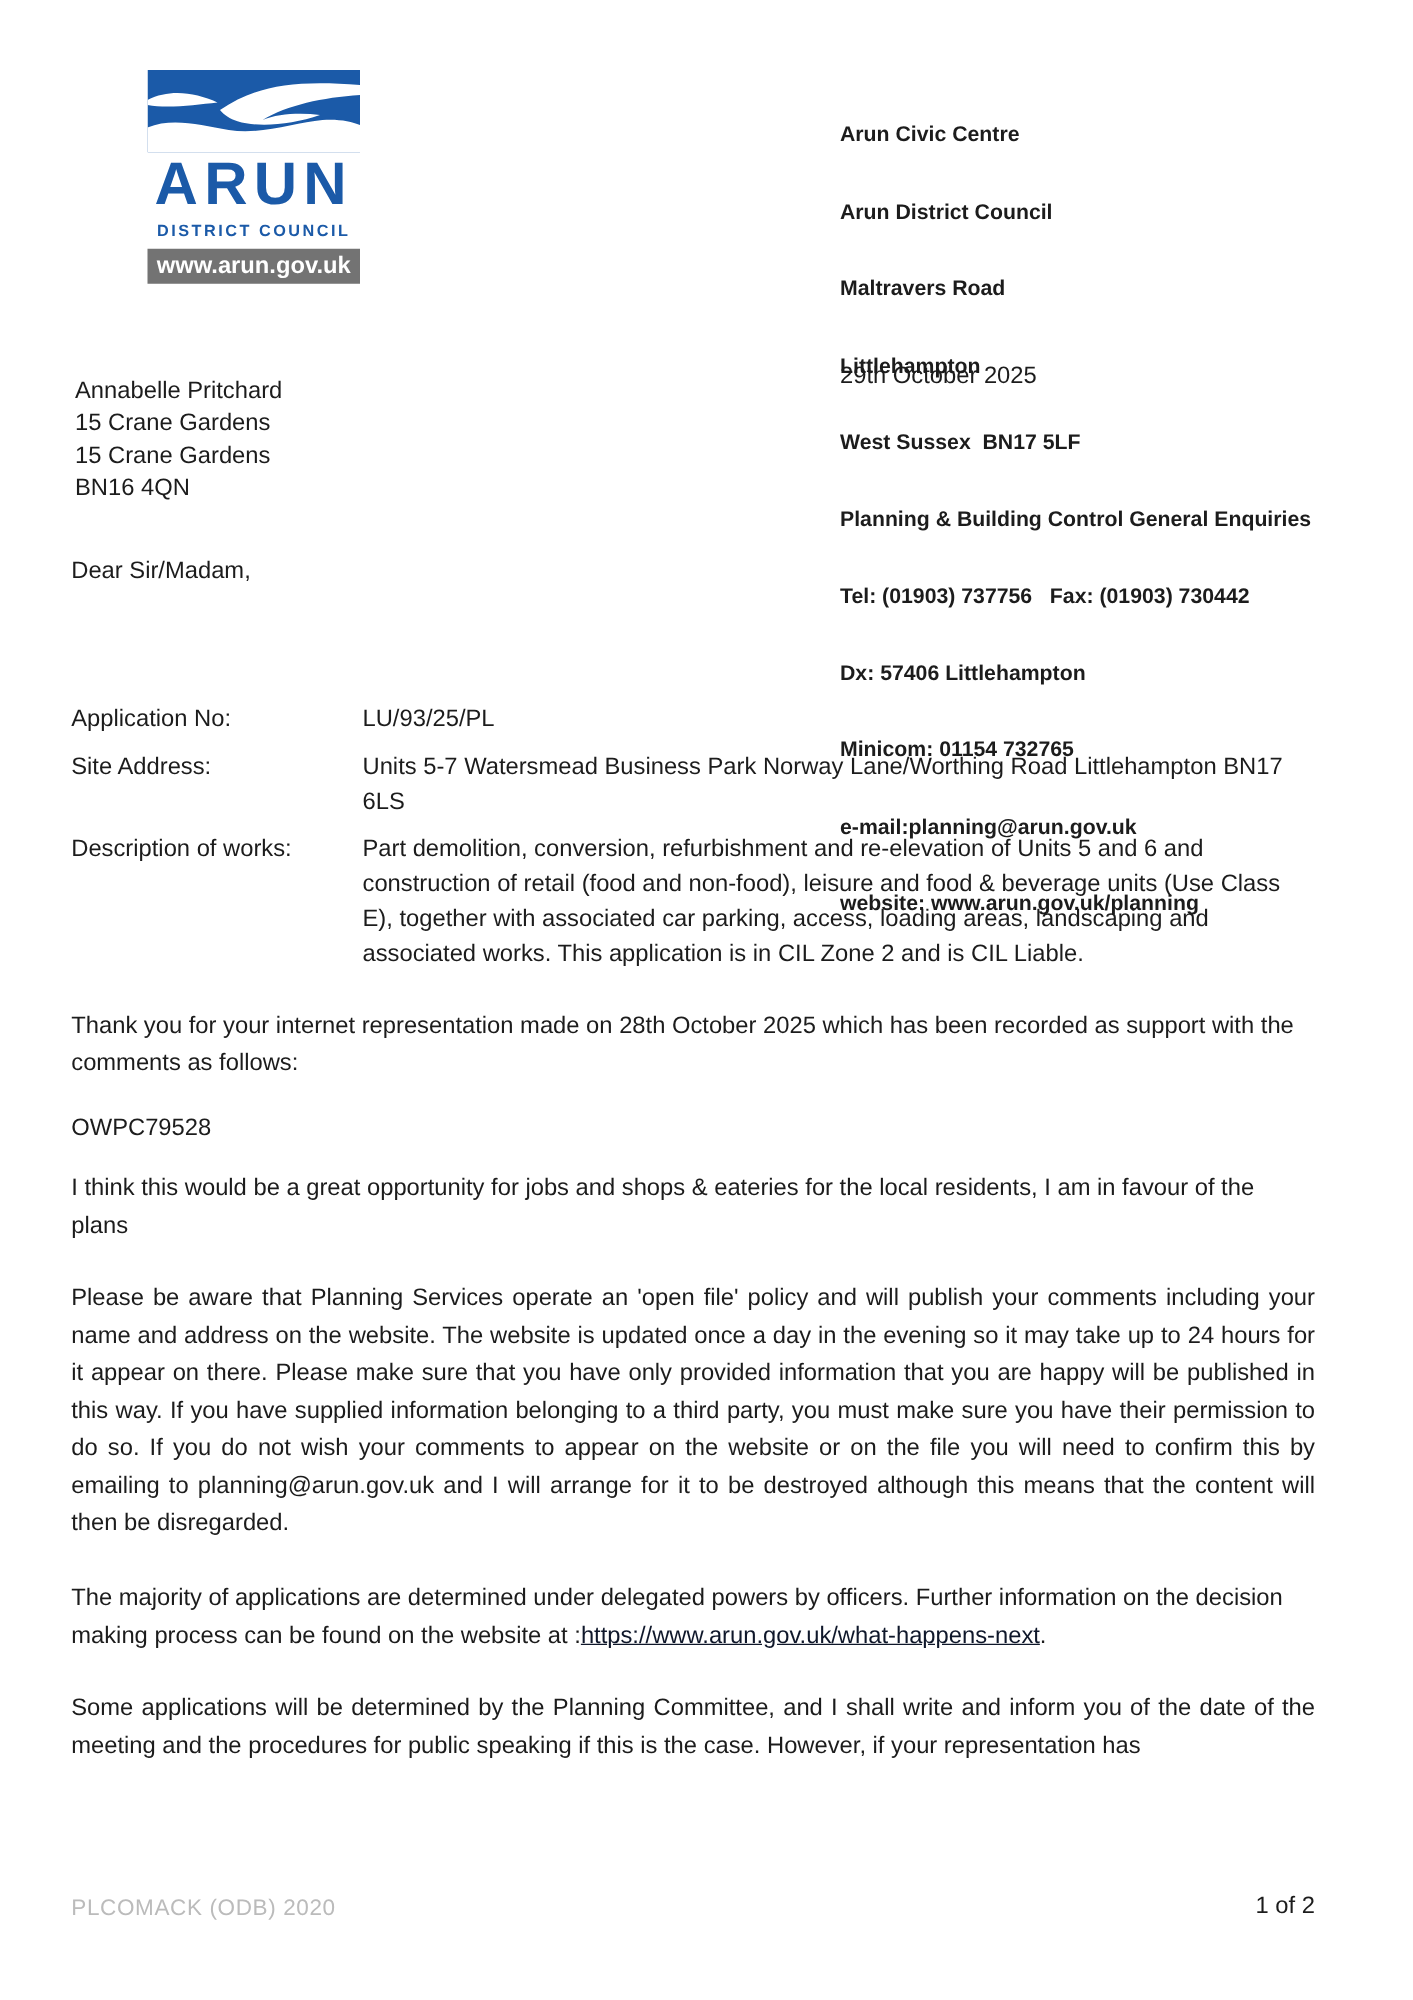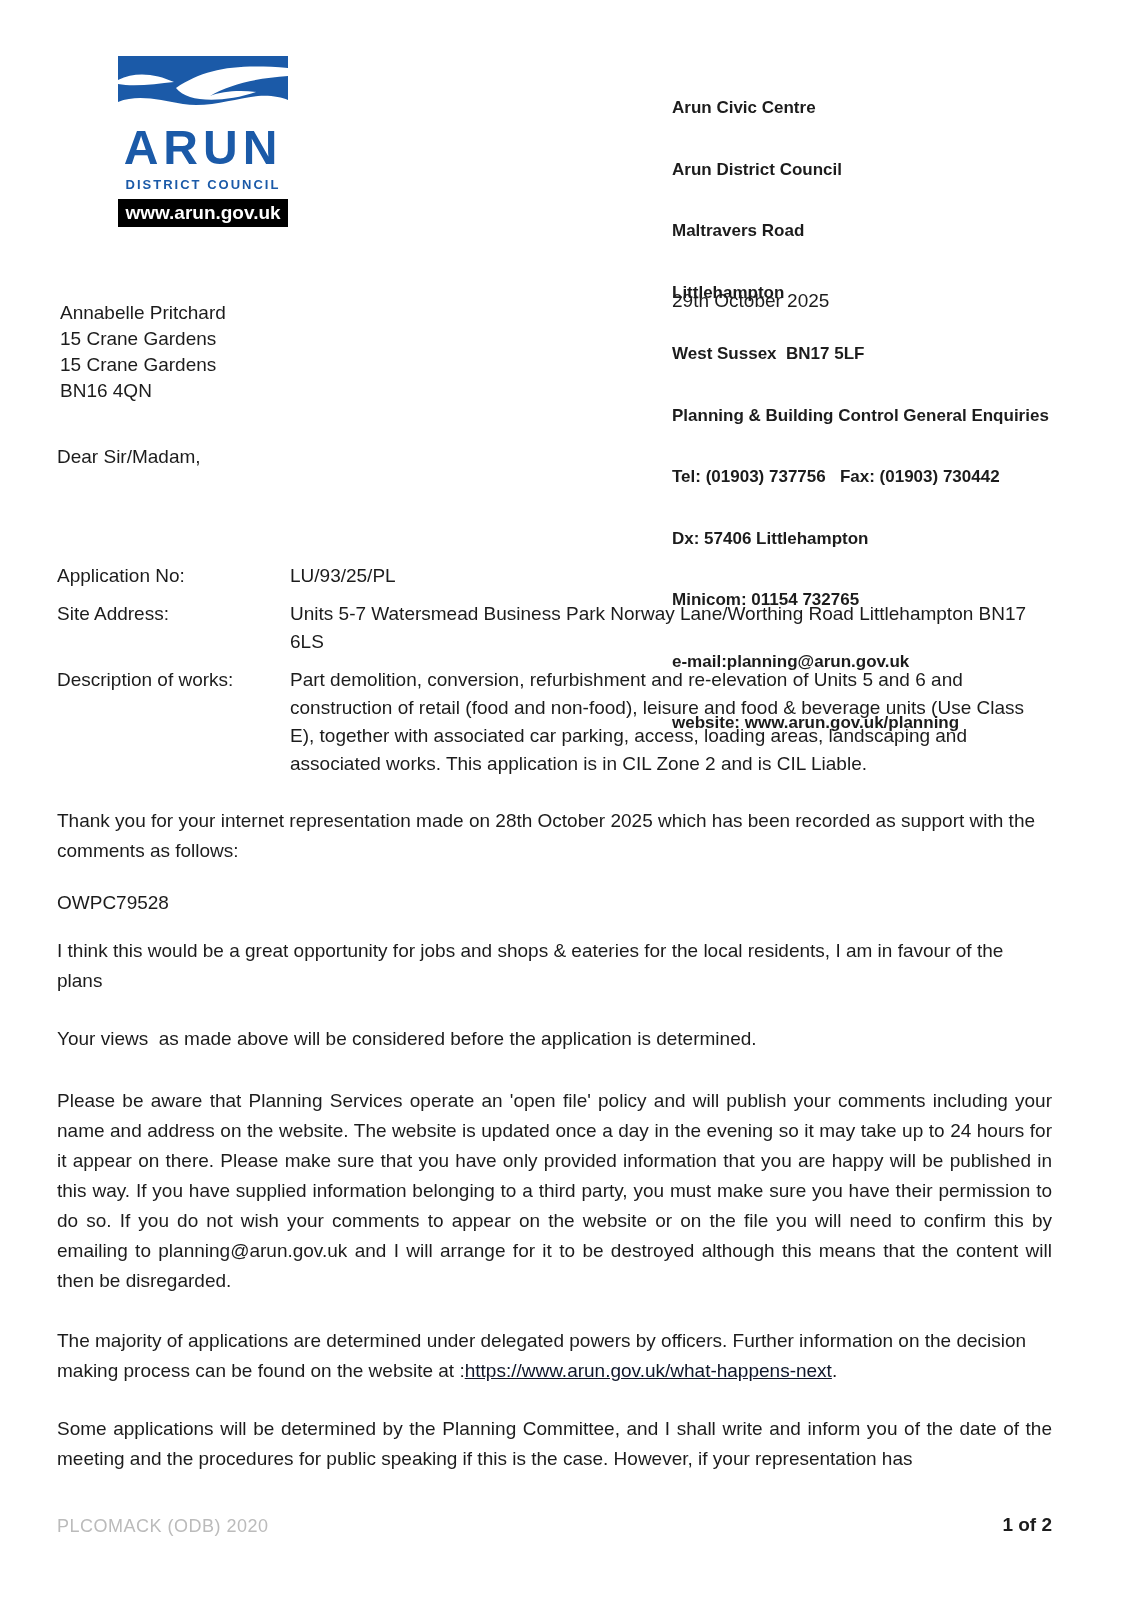--- a/index.html
+++ b/index.html
@@ -14,21 +14,21 @@
   .emblem svg { display:block; width:170px; height:66px; }
   .logo-name {
     font-size:48px; font-weight:bold; letter-spacing:5px; color:#1b5aa8;
     text-align:center; line-height:1.04; margin-top:1px;
   }
   .logo-sub {
     font-size:13px; font-weight:bold; letter-spacing:2px; color:#1b5aa8;
     text-align:center; margin-top:4px; white-space:nowrap;
   }
   .logo-url {
-    margin-top:7px; height:28px; line-height:28px; background:#000000;
+    margin-top:7px; height:28px; line-height:28px; background:#737373;
     color:#ffffff; font-weight:bold; font-size:19px; text-align:center;
   }
 
   
   .council { left:672px; top:57px; font-size:17px; font-weight:bold; line-height:20.5px; white-space:pre; }
 
   
   .recipient { left:60px; top:300px; font-size:19px; line-height:26px; }
 
   .date { left:672px; top:290px; font-size:19px; }
@@ -57,21 +57,21 @@
   .p2 { margin-bottom:18px !important; }
   .p3 { margin-bottom:28px !important; }
   .p4 { margin-bottom:32px !important; }
   .p5 { margin-bottom:30px !important; }
   .p6 { margin-bottom:28px !important; }
   .just { white-space:normal !important; text-align:justify; }
   a.link { color:#0f172a; }
 
   
   .footer-ref  { left:57px; top:1516px; font-size:18px; color:#bbbbbb; letter-spacing:0.5px; }
-  .footer-page { left:57px; top:1514px; width:995px; text-align:right; font-size:19px;font-weight:bold; }
+  .footer-page { left:57px; top:1514px; width:995px; text-align:right; font-size:19px; }
 </style>
 </head>
 <body>
 
 <div class="page">
 
   <div class="abs logo">
     <div class="emblem">
       <svg viewBox="0 0 170 66" xmlns="http://www.w3.org/2000/svg" aria-hidden="true">
         <rect x="0" y="0" width="170" height="66" fill="#1b5aa8"></rect>
@@ -124,21 +124,20 @@
     <div class="drow">
       <div class="dlabel">Description of works:</div>
       <div class="dval">Part demolition, conversion, refurbishment and re-elevation of Units 5 and 6 and construction of retail (food and non-food), leisure and food &amp; beverage units (Use Class E), together with associated car parking, access, loading areas, landscaping and associated works. This application is in CIL Zone 2 and is CIL Liable.</div>
     </div>
   </div>
 
   <div class="abs letter-body">
     <p class="p1">Thank you for your internet representation made on 28th October 2025 which has been recorded as support with the comments as follows:</p>
     <p class="p2">OWPC79528</p>
     <p class="p3">I think this would be a great opportunity for jobs and shops &amp; eateries for the local residents, I am in favour of the plans</p>
-    <p class="p4">Your views  as made above will be considered before the application is determined.</p>
     <p class="p5 just">Please be aware that Planning Services operate an 'open file' policy and will publish your comments including your name and address on the website. The website is updated once a day in the evening so it may take up to 24 hours for it appear on there. Please make sure that you have only provided information that you are happy will be published in this way.  If you have  supplied information belonging to a third party, you must make sure you have their permission to do so.  If you do not wish your comments to appear on the website or on the file you will  need to confirm this  by emailing to planning@arun.gov.uk and I will arrange for it to be destroyed although this means that  the content will then be disregarded.</p>
     <p class="p6"><span>The majority of applications are determined under delegated powers by officers. Further information on the decision making process can be found on the website at :</span><a class="link" href="#">https://www.arun.gov.uk/what-happens-next</a><span>.</span></p>
     <p class="p7 just">Some applications will be determined by the Planning Committee, and I shall write and inform you of the date of the meeting and the procedures for public speaking if this is the case. However,  if your representation has</p>
   </div>
 
   <div class="abs footer-ref">PLCOMACK (ODB) 2020</div>
   <div class="abs footer-page">1 of 2</div>
 
 </div>
 

